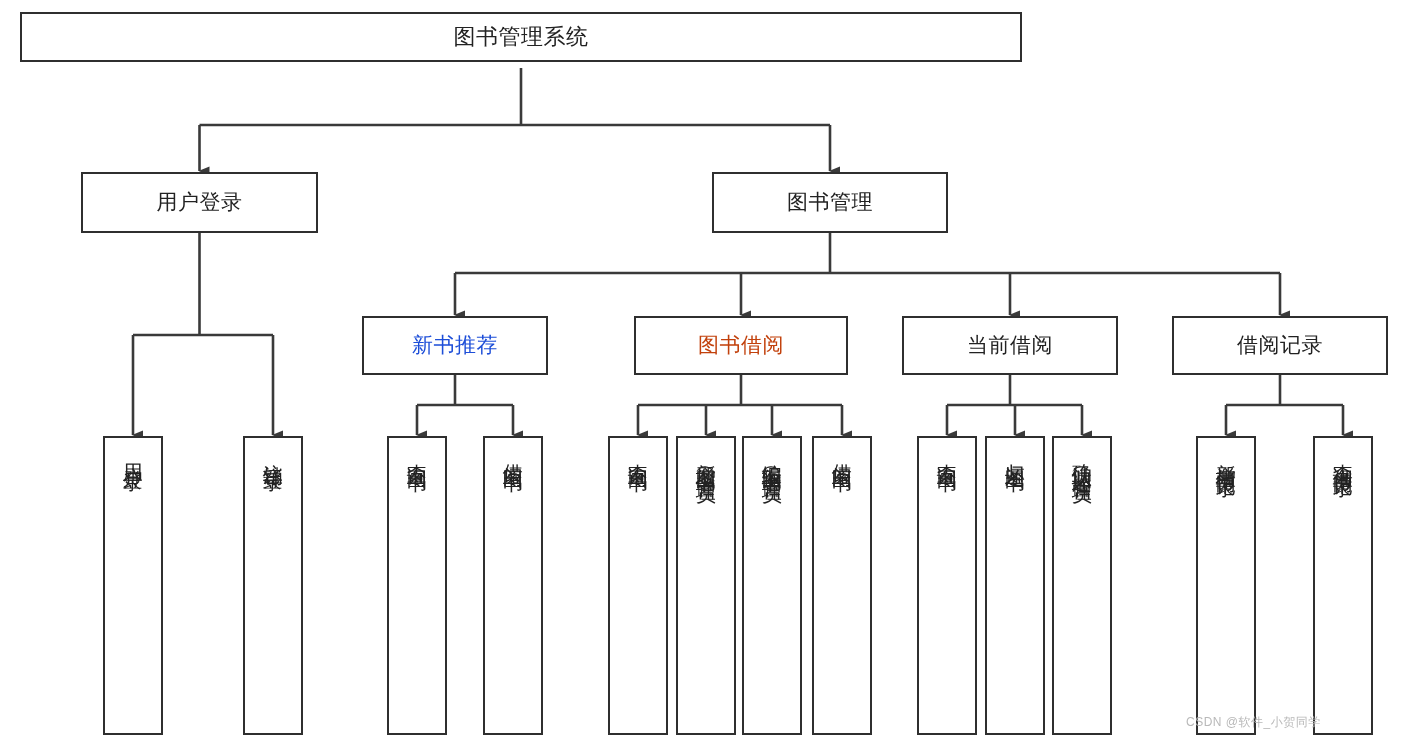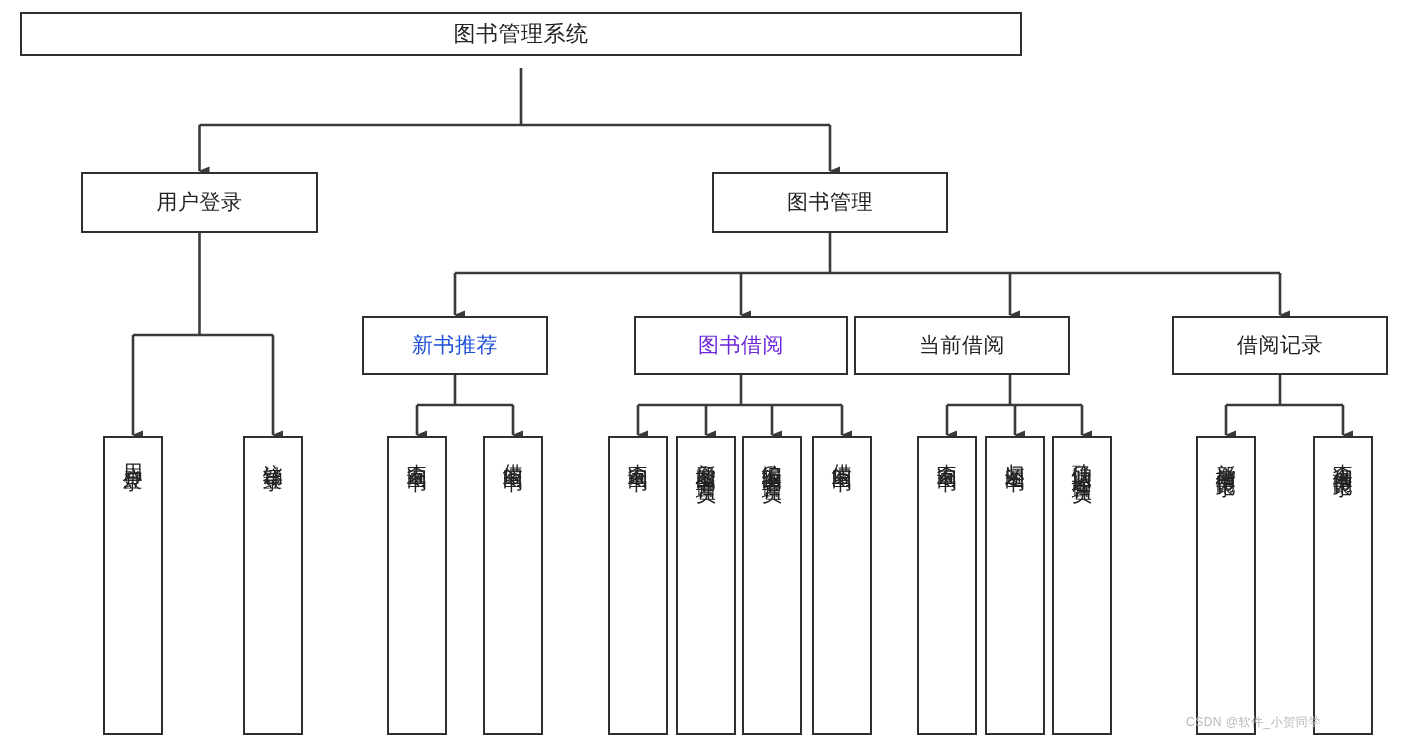--- a/index.html
+++ b/index.html
@@ -91,36 +91,36 @@
         <line x1="1015" y1="405" x2="1015" y2="435" stroke="#3a3a3a" stroke-width="2.6" marker-end="url(#arrowhead)"></line>
         <line x1="1082" y1="405" x2="1082" y2="435" stroke="#3a3a3a" stroke-width="2.6" marker-end="url(#arrowhead)"></line>
         <line x1="1280" y1="375" x2="1280" y2="405" stroke="#3a3a3a" stroke-width="2.6"></line>
         <line x1="1226" y1="405" x2="1343" y2="405" stroke="#3a3a3a" stroke-width="2.6"></line>
         <line x1="1226" y1="405" x2="1226" y2="435" stroke="#3a3a3a" stroke-width="2.6" marker-end="url(#arrowhead)"></line>
         <line x1="1343" y1="405" x2="1343" y2="435" stroke="#3a3a3a" stroke-width="2.6" marker-end="url(#arrowhead)"></line>
       </g>
   </svg>
 
   <div id="nodes-layer">
-      <div class="node horiz root" style="left: 20px; top: 12px; width: 1002px; height: 44px; background: rgb(255, 255, 255); border-color: rgb(47, 47, 47); color: rgb(34, 34, 34);">
+      <div class="node horiz root" style="left: 20px; top: 12px; width: 1002px; height: 50px; background: rgb(255, 255, 255); border-color: rgb(47, 47, 47); color: rgb(34, 34, 34);">
         <span class="label">图书管理系统</span>
       </div>
       <div class="node horiz" style="left: 81px; top: 172px; width: 237px; height: 61px; background: rgb(255, 255, 255); border-color: rgb(47, 47, 47); color: rgb(34, 34, 34);">
         <span class="label">用户登录</span>
       </div>
       <div class="node horiz" style="left: 712px; top: 172px; width: 236px; height: 61px; background: rgb(255, 255, 255); border-color: rgb(47, 47, 47); color: rgb(34, 34, 34); justify-content: center;">
         <span class="label">图书管理</span>
       </div>
       <div class="node horiz" style="left: 362px; top: 316px; width: 186px; height: 59px; background: rgb(255, 255, 255); border-color: rgb(47, 47, 47); color: #1d4ed8;">
         <span class="label">新书推荐</span>
       </div>
-      <div class="node horiz" style="left: 634px; top: 316px; width: 214px; height: 59px; background: rgb(255, 255, 255); border-color: rgb(47, 47, 47); color: #6d28d9;">
+      <div class="node horiz" style="left: 634px; top: 316px; width: 214px; height: 59px; background: rgb(255, 255, 255); border-color: rgb(47, 47, 47); color: #c2410c;">
         <span class="label">图书借阅</span>
       </div>
-      <div class="node horiz" style="left: 854px; top: 316px; width: 216px; height: 59px; background: rgb(255, 255, 255); border-color: rgb(47, 47, 47); color: rgb(34, 34, 34);">
+      <div class="node horiz" style="left: 902px; top: 316px; width: 216px; height: 59px; background: rgb(255, 255, 255); border-color: rgb(47, 47, 47); color: rgb(34, 34, 34);">
         <span class="label">当前借阅</span>
       </div>
       <div class="node horiz" style="left: 1172px; top: 316px; width: 216px; height: 59px; background: rgb(255, 255, 255); border-color: rgb(47, 47, 47); color: rgb(34, 34, 34);">
         <span class="label">借阅记录</span>
       </div>
       <div class="node vert" style="left: 103px; top: 436px; width: 60px; height: 299px; background: rgb(255, 255, 255); border-color: rgb(47, 47, 47); color: rgb(34, 34, 34);">
         <span class="label">用户登录</span>
       </div>
       <div class="node vert" style="left: 243px; top: 436px; width: 60px; height: 299px; background: rgb(255, 255, 255); border-color: rgb(47, 47, 47); color: rgb(34, 34, 34);">
         <span class="label">注销登录</span>

